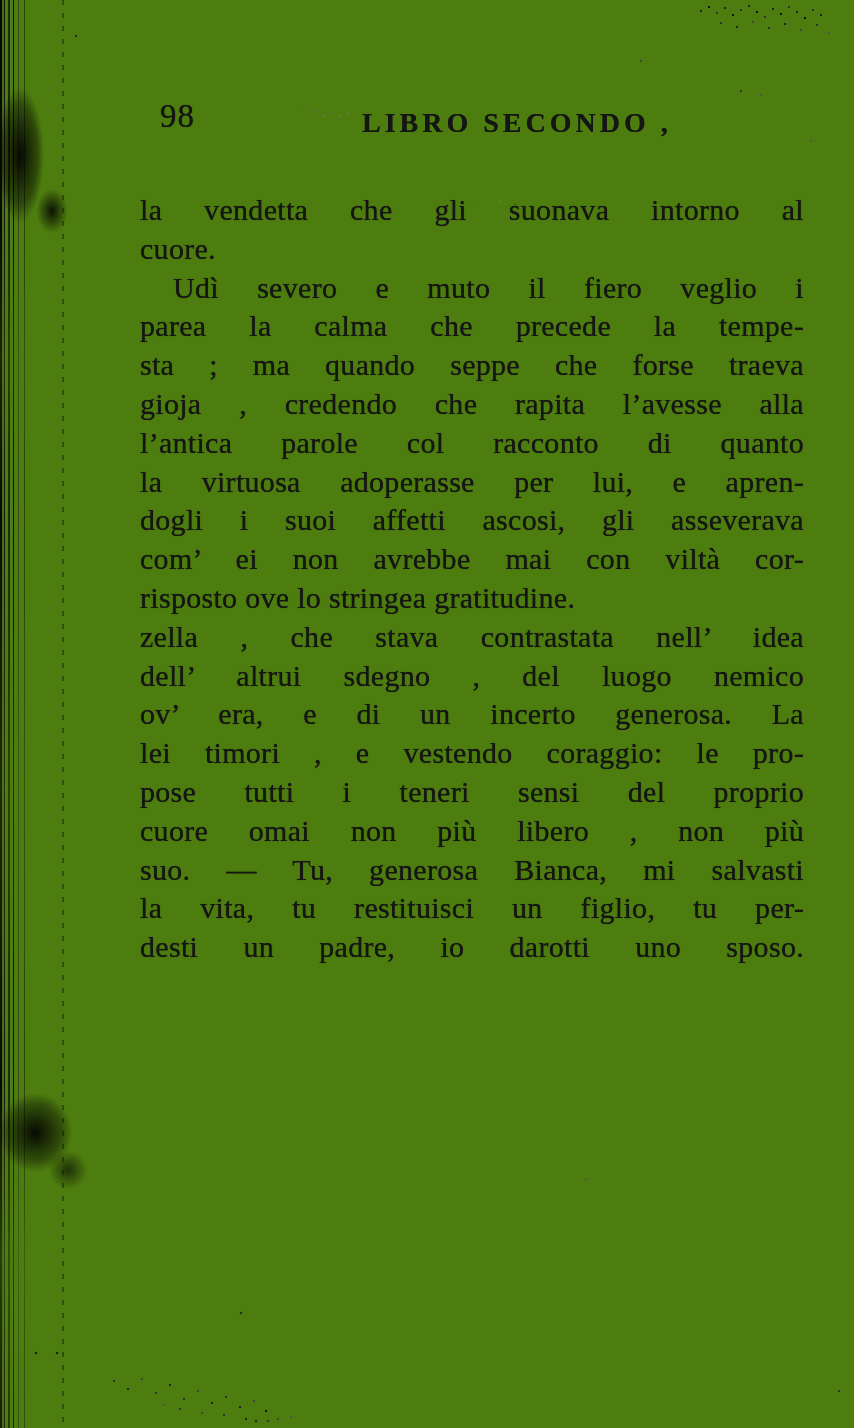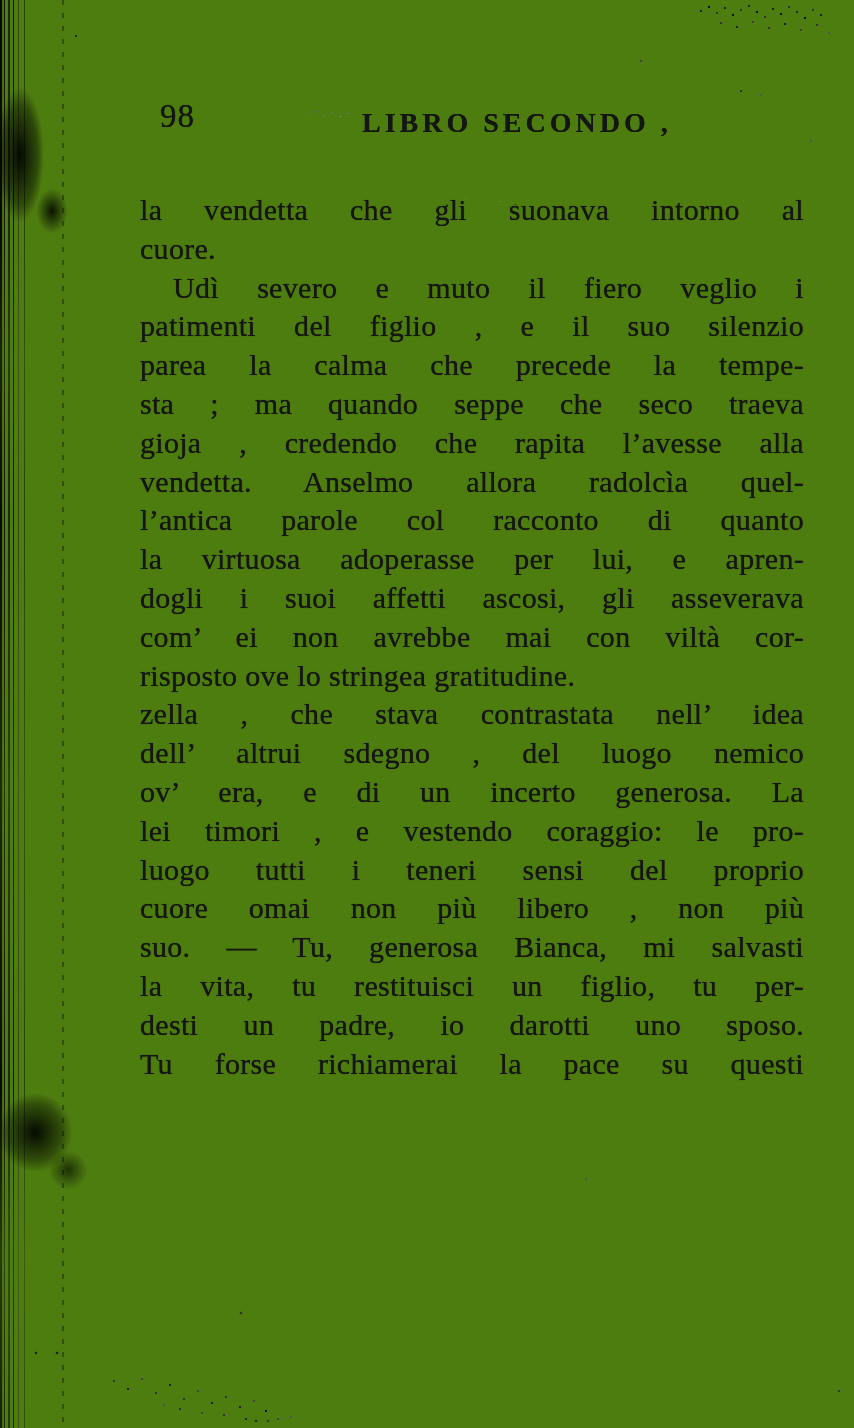--- a/index.html
+++ b/index.html
@@ -168,35 +168,32 @@
 
   <div class="headrow">
     <span class="pagenum">98</span>
     <span class="running">LIBRO SECONDO ,</span>
   </div>
 
   <div class="bodytext">
       <div class="line just">la vendetta che gli suonava intorno al</div>
       <div class="line">cuore.</div>
       <div class="line indent just">Udì severo e muto il fiero veglio i</div>
-      <div class="line just">patimenti del figlio , e il suo silenzio</div>
       <div class="line just">parea la calma che precede la tempe-</div>
-      <div class="line just">sta ; ma quando seppe che seco traeva</div>
+      <div class="line just">sta ; ma quando seppe che forse traeva</div>
       <div class="line just">gioja , credendo che rapita l’avesse alla</div>
-      <div class="line just">vendetta. Anselmo allora radolcìa quel-</div>
       <div class="line just">l’antica parole col racconto di quanto</div>
       <div class="line just">la virtuosa adoperasse per lui, e apren-</div>
       <div class="line just">dogli i suoi affetti ascosi, gli asseverava</div>
       <div class="line just">com’ ei non avrebbe mai con viltà cor-</div>
       <div class="line">risposto ove lo stringea gratitudine.</div>
       <div class="line just">zella , che stava contrastata nell’ idea</div>
       <div class="line just">dell’ altrui sdegno , del luogo nemico</div>
       <div class="line just">ov’ era, e di un incerto generosa. La</div>
       <div class="line just">lei timori , e vestendo coraggio: le pro-</div>
-      <div class="line just">luogo tutti i teneri sensi del proprio</div>
+      <div class="line just">pose tutti i teneri sensi del proprio</div>
       <div class="line just">cuore omai non più libero , non più</div>
       <div class="line just">suo. — Tu, generosa Bianca, mi salvasti</div>
       <div class="line just">la vita, tu restituisci un figlio, tu per-</div>
       <div class="line just">desti un padre, io darotti uno sposo.</div>
-      <div class="line just">Tu forse richiamerai la pace su questi</div>
     </div>
 
 </div>
 
 </body></html>

